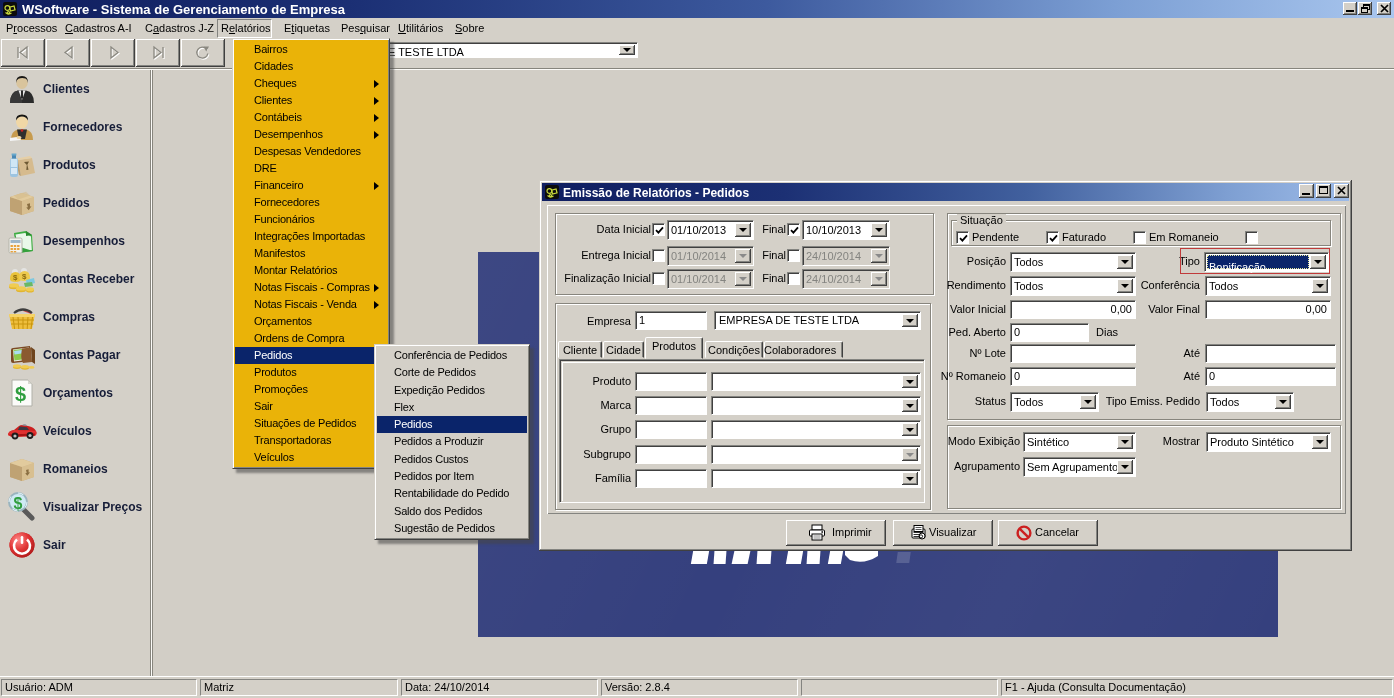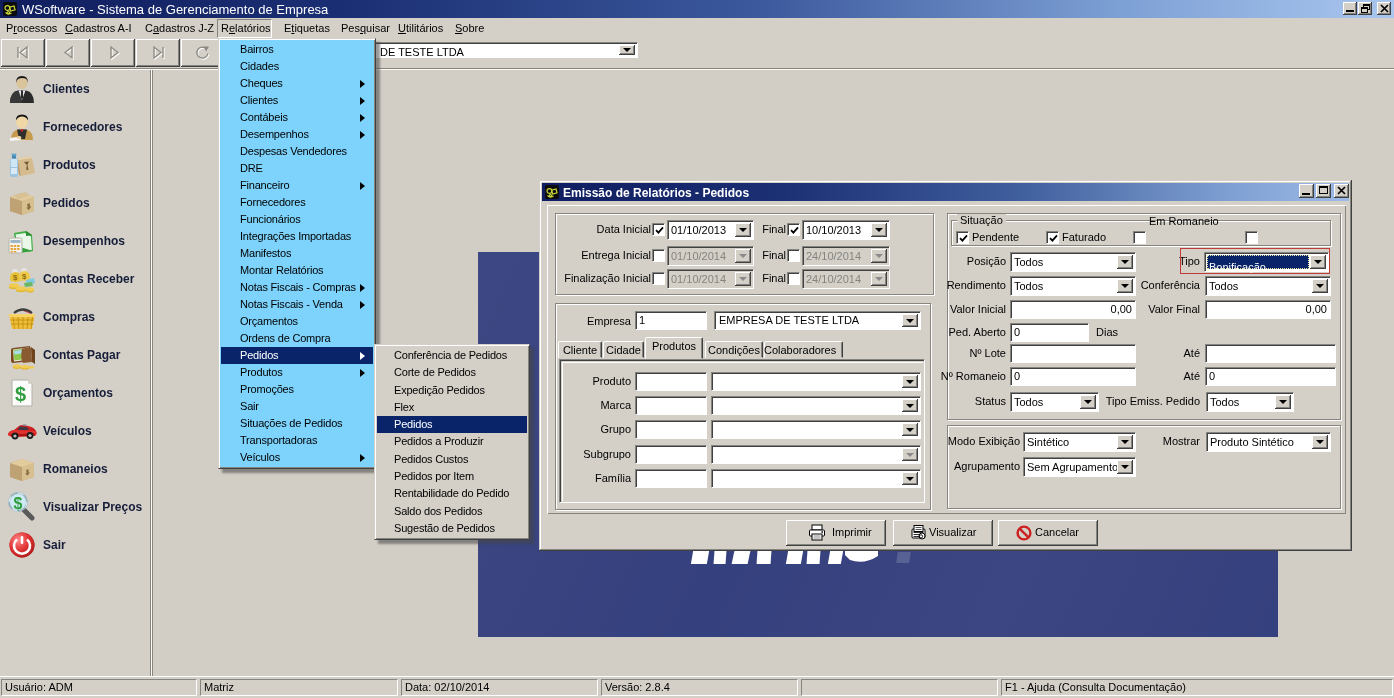--- a/index.html
+++ b/index.html
@@ -25,21 +25,21 @@
 <div class="ab" style="left:0;top:0;width:1394px;height:18px;background:linear-gradient(to right,#101e5e 0%,#1b2f74 25%,#3d5a9e 55%,#7c9fd4 80%,#a9c6ee 100%);"></div>
 <svg class="ab" style="left:3px;top:2px" width="14" height="14" viewBox="0 0 14 14">
     <rect width="14" height="14" rx="2" fill="#0c0c0c"></rect>
     <g stroke="#c8d83c" stroke-width="1.2" fill="none">
       <circle cx="4.4" cy="6" r="2.4"></circle>
       <rect x="7" y="4.6" width="4.6" height="4" transform="rotate(-14 9 6.5)"></rect>
       <path d="M2.5 10.5 q3 2.5 6 .5"></path>
       <circle cx="5.5" cy="10.8" r="1.2"></circle>
     </g>
   </svg>
-<div class="tx" style="left:22px;top:2px;font-size:13px;font-weight:normal;color:#fff;">WSoftware - Sistema de Gerenciamento de Empresa</div>
+<div class="tx" style="left:22px;top:2px;font-size:13px;font-weight:bold;color:#fff;">WSoftware - Sistema de Gerenciamento de Empresa</div>
 <div class="pb" style="left:1343px;top:2px;width:14px;height:13px;">
     <div class="ab" style="left:3px;bottom:3px;width:8px;height:2px;background:#000;"></div>
   </div>
 <div class="pb" style="left:1358px;top:2px;width:14px;height:13px;">
     <div class="ab" style="left:5px;top:2px;width:7px;height:6px;border:1px solid #000;border-top:2px solid #000;"></div>
     <div class="ab" style="left:3px;top:5px;width:7px;height:6px;border:1px solid #000;border-top:2px solid #000;background:#d4d0c8;"></div>
   </div>
 <div class="pb" style="left:1377px;top:2px;width:14px;height:13px;">
     <svg class="ab" style="left:3px;top:2px" width="9" height="9" viewBox="0 0 9 9">
       <path d="M1 1 L8 8 M8 1 L1 8" stroke="#000" stroke-width="1.7"></path>
@@ -444,21 +444,21 @@
     </svg>
   </div>
 <div class="tx" style="left:972px;top:231px;font-size:11px;">Pendente</div>
 <div class="ck" style="left:1046px;top:231px;">
     <svg class="ab" style="left:2px;top:2px" width="9" height="9" viewBox="0 0 9 9">
       <path d="M1 4.2 L3.4 6.6 L8 1.4" stroke="#000" stroke-width="1.8" fill="none"></path>
     </svg>
   </div>
 <div class="tx" style="left:1062px;top:231px;font-size:11px;">Faturado</div>
 <div class="ck" style="left:1133px;top:231px;"></div>
-<div class="tx" style="left:1149px;top:215px;font-size:11px;">Em Romaneio</div>
+<div class="tx" style="left:1149px;top:231px;font-size:11px;">Em Romaneio</div>
 <div class="ck" style="left:1245px;top:231px;"></div>
 <div class="tx" style="left:1261px;top:231px;font-size:12px;margin-top:20px;">Cancelado</div>
 <div class="ab" style="left:1180px;top:248px;width:150px;height:26px;border:1px solid #c03a3a;z-index:5;"></div>
 <div class="lb" style="left:806px;top:255px;width:200px;font-size:11px;">Posição</div>
 <div class="ed" style="left:1010px;top:252px;width:126px;height:20px;">
     <div class="tx" style="left:3px;top:3px;font-size:11px;color:#000;">Todos</div>
     <div class="ddb">
       <div class="tri"></div>
     </div>
   </div>
@@ -574,21 +574,21 @@
     </svg>
     <div class="tx" style="left:36px;top:6px;font-size:11px;">Visualizar</div>
   </div>
 <div class="pb" style="left:998px;top:520px;width:100px;height:26px;">
     <svg class="ab" style="left:18px;top:5px" width="16" height="16" viewBox="0 0 16 16">
       <circle cx="8" cy="8" r="6.4" fill="none" stroke="#cc2020" stroke-width="2.4"></circle>
       <path d="M3.8 3.8 L12.2 12.2" stroke="#cc2020" stroke-width="2.4"></path>
     </svg>
     <div class="tx" style="left:37px;top:6px;font-size:11px;">Cancelar</div>
   </div>
-<div class="ab" style="left:218px;top:38px;width:158px;height:431px;background:#7dd3fc;border:1px solid;border-color:#d4d0c8 #404040 #404040 #d4d0c8;box-shadow:inset 1px 1px 0 #fff,inset -1px -1px 0 #848480,4px 4px 2px rgba(70,70,70,0.55);padding:2px;z-index:20;">
+<div class="ab" style="left:232px;top:38px;width:158px;height:431px;background:#eab308;border:1px solid;border-color:#d4d0c8 #404040 #404040 #d4d0c8;box-shadow:inset 1px 1px 0 #fff,inset -1px -1px 0 #848480,4px 4px 2px rgba(70,70,70,0.55);padding:2px;z-index:20;">
     <div class="mi">Bairros</div>
     <div class="mi">Cidades</div>
     <div class="mi">Cheques<div class="mar"></div></div>
     <div class="mi">Clientes<div class="mar"></div></div>
     <div class="mi">Contábeis<div class="mar"></div></div>
     <div class="mi">Desempenhos<div class="mar"></div></div>
     <div class="mi">Despesas Vendedores</div>
     <div class="mi">DRE</div>
     <div class="mi">Financeiro<div class="mar"></div></div>
     <div class="mi">Fornecedores</div>
@@ -622,21 +622,21 @@
     <div class="mi" style="height:17.3px;line-height:17.3px;padding-left:17px;">Sugestão de Pedidos</div>
   </div>
 <div class="ab" style="left:0;top:676px;width:1394px;height:22px;background:#d4d0c8;border-top:1px solid #fff;"></div>
 <div class="ab" style="left:1px;top:679px;width:196px;height:17px;border:1px solid;border-color:#848480 #fff #fff #848480;padding-left:16px;">
     <div class="tx" style="left:3px;top:1px;font-size:11px;">Usuário: ADM</div>
   </div>
 <div class="ab" style="left:200px;top:679px;width:198px;height:17px;border:1px solid;border-color:#848480 #fff #fff #848480;">
     <div class="tx" style="left:3px;top:1px;font-size:11px;">Matriz</div>
   </div>
 <div class="ab" style="left:401px;top:679px;width:197px;height:17px;border:1px solid;border-color:#848480 #fff #fff #848480;">
-    <div class="tx" style="left:3px;top:1px;font-size:11px;">Data: 02/10/2014</div>
+    <div class="tx" style="left:3px;top:1px;font-size:11px;">Data: 24/10/2014</div>
   </div>
 <div class="ab" style="left:601px;top:679px;width:197px;height:17px;border:1px solid;border-color:#848480 #fff #fff #848480;">
     <div class="tx" style="left:3px;top:1px;font-size:11px;">Versão: 2.8.4</div>
   </div>
 <div class="ab" style="left:801px;top:679px;width:197px;height:17px;border:1px solid;border-color:#848480 #fff #fff #848480;">
     <div class="tx" style="left:3px;top:1px;font-size:11px;"></div>
   </div>
 <div class="ab" style="left:1001px;top:679px;width:392px;height:17px;border:1px solid;border-color:#848480 #fff #fff #848480;">
     <div class="tx" style="left:3px;top:1px;font-size:11px;">F1 - Ajuda (Consulta Documentação)</div>
   </div>

